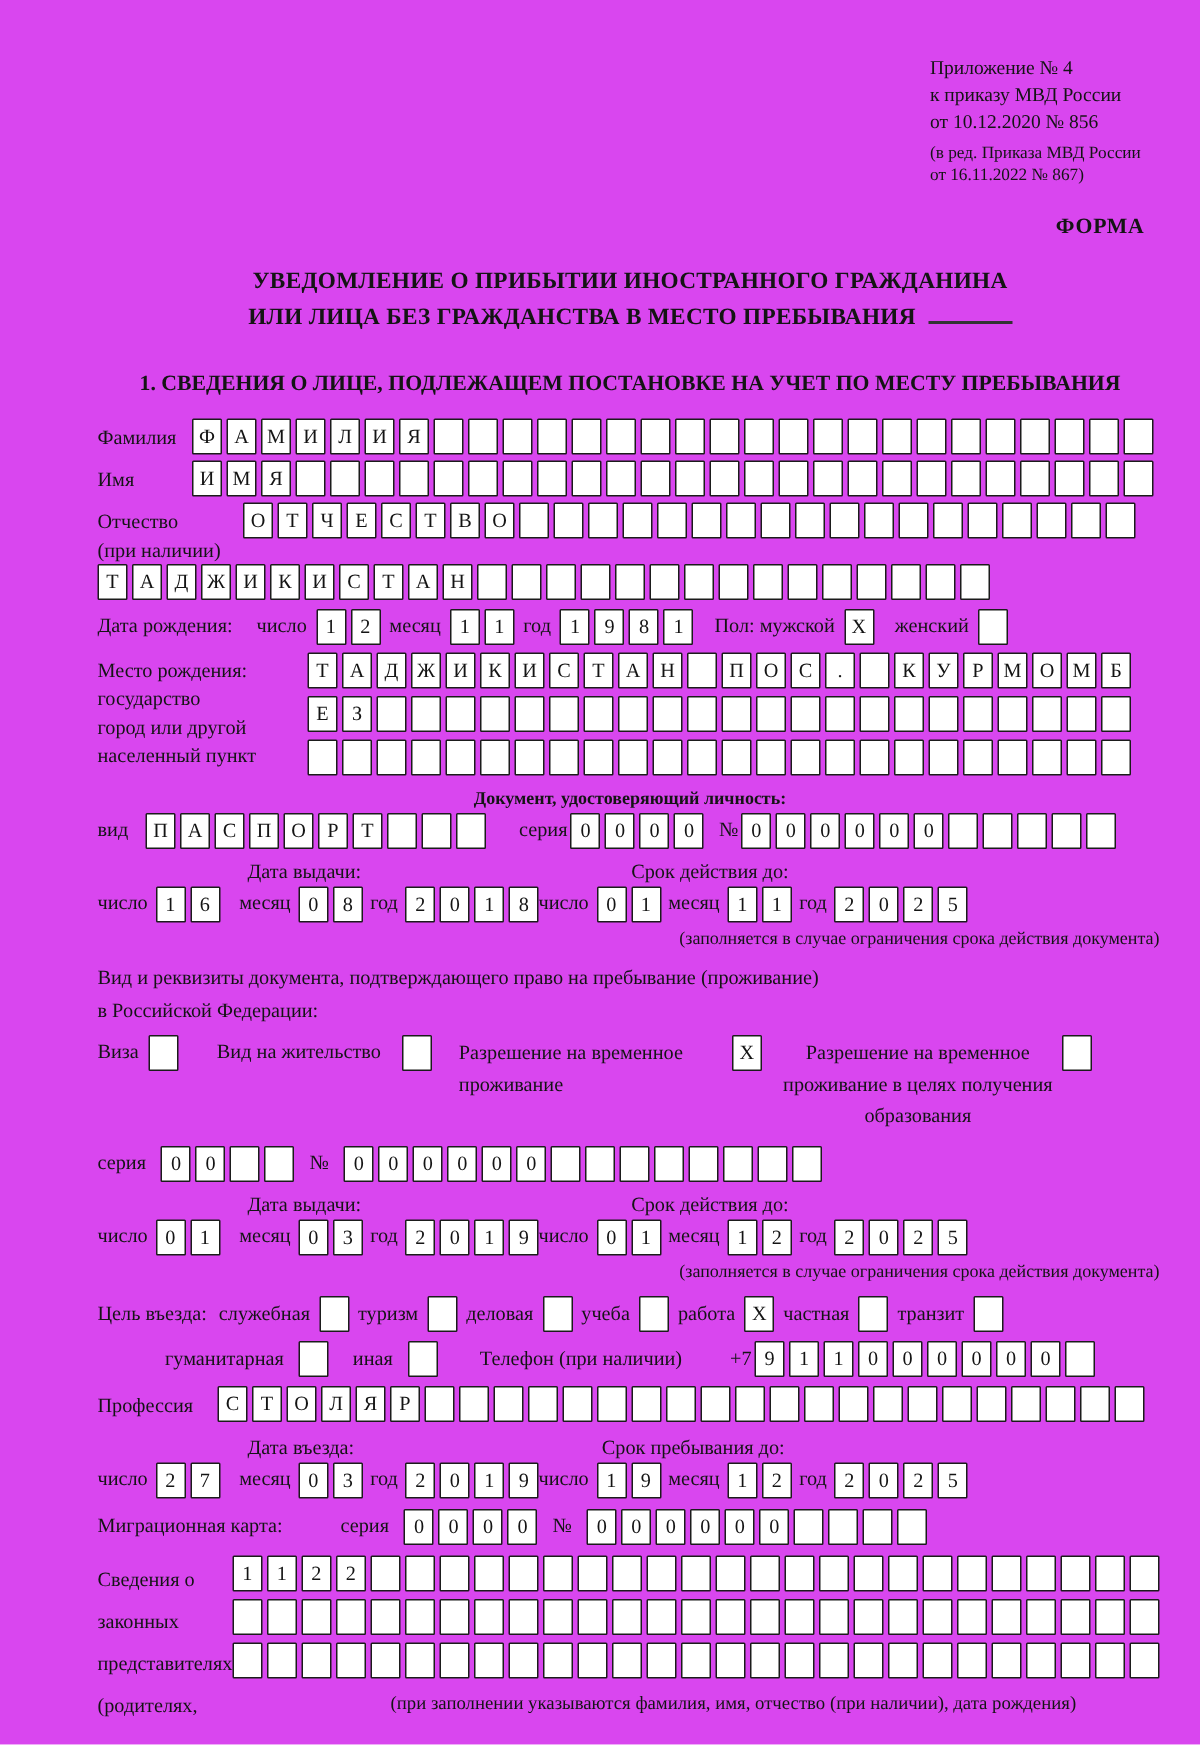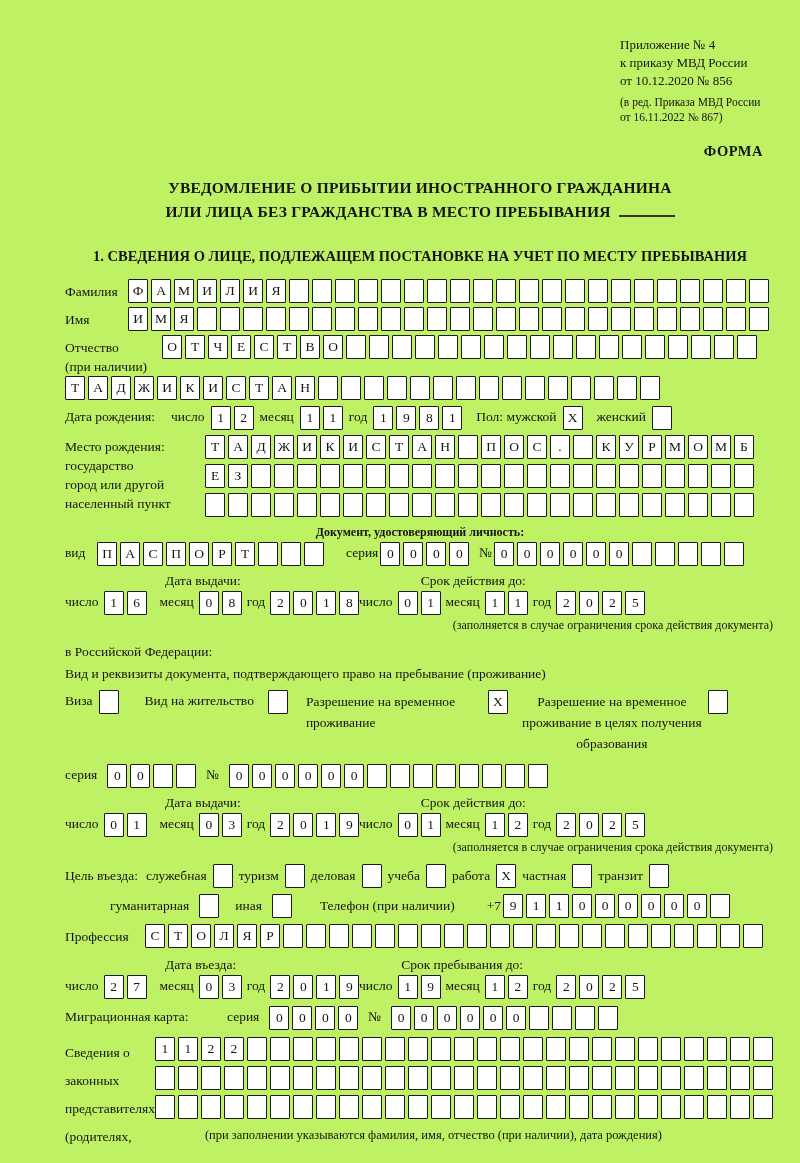--- a/index.html
+++ b/index.html
@@ -1,18 +1,18 @@
 <!DOCTYPE html>
 <html><head>
 <meta charset="utf-8">
 <style>
   html,body { margin:0; padding:0; background:#ffffff; }
   .page {
     position:relative; width:800px; height:1163px; overflow:hidden;
-    background:#bef264; color:#141414; box-sizing:border-box;
+    background:#d946ef; color:#141414; box-sizing:border-box;
     padding:36px 25px 18px 65px;
     font-family:"Liberation Serif","DejaVu Serif",serif;
   }
   .annex { margin-left:555px; width:200px; font-size:13px; line-height:18px; }
   .edition { margin-left:555px; width:210px; font-size:11.5px; line-height:15px; margin-top:5px; }
   .forma { text-align:right; padding-right:12px; font-weight:bold; font-size:14.5px; margin-top:18px; letter-spacing:.5px; }
   .title { text-align:center; font-weight:bold; font-size:15.5px; line-height:24px; margin-top:16px; letter-spacing:.2px; }
   .blank { display:inline-block; width:56px; border-bottom:2px solid #333; margin-left:8px; vertical-align:baseline; }
   .sect { text-align:center; font-weight:bold; font-size:14.5px; margin-top:24px; white-space:nowrap; }
 
@@ -42,21 +42,21 @@
   .cbl { font-size:13.5px; padding-top:4px; white-space:nowrap; }
   .cbl.center2 { width:176px; text-align:left; white-space:normal; line-height:21px; padding-top:2px; }
   .cbl.center3 { width:180px; text-align:center; white-space:normal; line-height:21px; padding-top:2px; }
   .cb { margin-left:6px; margin-top:1px; }
 
   .purp { display:flex; align-items:flex-start; margin-top:9px; }
   .purp .t { padding-top:4px; }
   .guard { display:flex; align-items:flex-start; margin-top:7px; }
   .guardlbl { flex:0 0 88px; font-size:13.5px; line-height:28px; padding-top:2px; }
   .guardrows .cells { margin-bottom:5px; display:flex; }
-  .gnote { font-size:12.5px; text-align:left; margin-top:9px; padding-left:50px; }
+  .gnote { font-size:12.5px; text-align:center; margin-top:9px; padding-left:50px; }
 </style>
 </head>
 <body>
 
 <div class="page">
 
   <div class="annex">
     <div>Приложение № 4</div>
     <div>к приказу МВД России</div>
     <div>от 10.12.2020 № 856</div>
@@ -408,22 +408,22 @@
           <span class="cell">2</span>
           <span class="cell">0</span>
           <span class="cell">2</span>
           <span class="cell">5</span>
         </span>
     </span>
   </div>
   <div class="note">(заполняется в случае ограничения срока действия документа)</div>
 
   <div class="para">
+    <div>Вид и реквизиты документа, подтверждающего право на пребывание (проживание)</div>
     <div>в Российской Федерации:</div>
-    <div>Вид и реквизиты документа, подтверждающего право на пребывание (проживание)</div>
   </div>
 
   <div class="cbrow">
     <span class="cbl">Виза</span>
     <span class="cells cb">
         <span class="cell"></span>
       </span>
     <span class="cbl" style="margin-left:26px;">Вид на жительство</span>
     <span class="cells cb" style="margin-left:14px;">
         <span class="cell"></span>

